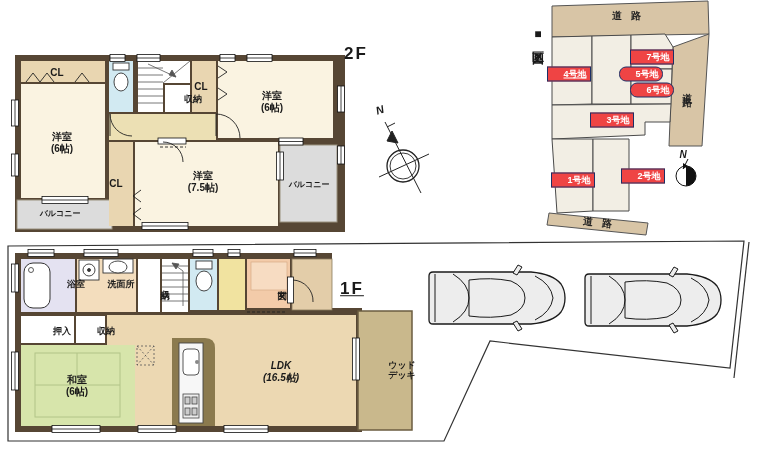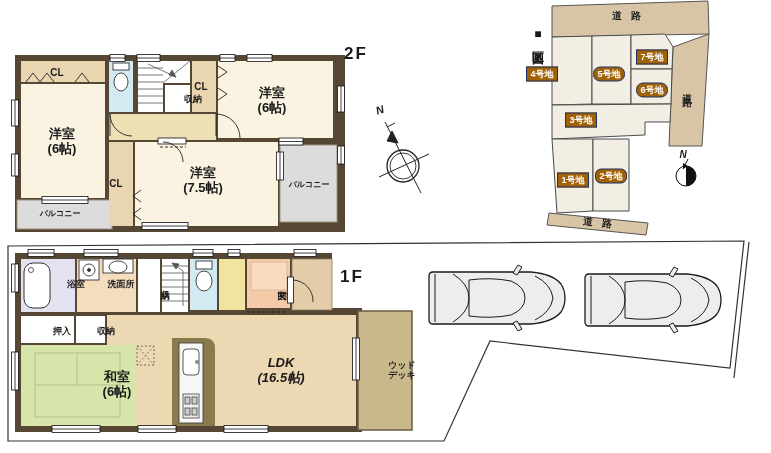--- a/index.html
+++ b/index.html
@@ -4,34 +4,35 @@
 <style>
   html,body{margin:0;padding:0;background:#ffffff;}
   #stage{
     position:relative;width:771px;height:453px;background:#ffffff;overflow:hidden;
     font-family:"Liberation Sans","DejaVu Sans",sans-serif;color:#1a1a1a;
   }
   #plan-svg{position:absolute;left:0;top:0;}
   .lbl{
     position:absolute;transform:translate(-50%,-50%);
     white-space:pre-line;text-align:center;line-height:1.15;
-    font-size:13px;font-weight:700;color:#1a1a1a;pointer-events:none;
+    font-size:10px;font-weight:700;color:#1a1a1a;pointer-events:none;
   }
   .sm{font-size:9px;padding-left:32px;}
   .xs{font-size:8px;letter-spacing:0;}
   .cl{font-size:10px;font-weight:700;}
   .floor-tag{font-size:17px;font-weight:800;letter-spacing:2px;}
   .vlbl{writing-mode:vertical-rl;text-orientation:upright;letter-spacing:1px;}
   .map-title{font-size:12px;font-weight:800;letter-spacing:1px;}
   .road{font-size:10px;font-weight:700;letter-spacing:9px;color:#222;}
   .road-v{font-size:10px;font-weight:700;letter-spacing:4px;color:#222;}
   .lot-badge{
-    position:absolute;width:30px;height:13px;background:#a16207;border:1px solid #1c2f66;
+    position:absolute;width:30px;height:13px;background:#ef4444;border:1px solid #1c2f66;
     color:#ffffff;font-size:9px;font-weight:700;text-align:center;line-height:13px;
     transform:translate(-50%,-50%);
+    padding-left:12px;
   }
   .north{font-size:11px;font-weight:700;font-style:italic;}
 </style>
 </head>
 <body>
 
 <div id="stage">
 
 <svg id="plan-svg" width="771" height="453" viewBox="0 0 771 453">
   <defs>
@@ -285,34 +286,34 @@
   <div class="lbl xs" style="left:309px;top:185px;">バルコニー</div>
   <div class="lbl floor-tag" style="left:356px;top:54px;">2F</div>
   <div class="lbl north" style="left:380px;top:110px;transform:translate(-50%,-50%) rotate(-18deg);">N</div>
 
   <div class="lbl sm" style="left:60px;top:284px;">浴室</div>
   <div class="lbl sm" style="left:105px;top:284px;">洗面所</div>
   <div class="lbl sm vlbl" style="left:149px;top:284px;">収納</div>
   <div class="lbl sm vlbl" style="left:266px;top:284px;">玄関</div>
   <div class="lbl sm" style="left:46px;top:331px;">押入</div>
   <div class="lbl sm" style="left:90px;top:331px;">収納</div>
-  <div class="lbl" style="left:77px;top:385px;margin-left:40px;">和室
+  <div class="lbl" style="left:77px;top:385px;">和室
 (6帖)</div>
   <div class="lbl" style="left:281px;top:371px;font-style:italic;">LDK
 (16.5帖)</div>
   <div class="lbl sm" style="left:386px;top:370px;">ウッド
 デッキ</div>
-  <div class="lbl floor-tag" style="left:352px;top:277px;">1F</div>
+  <div class="lbl floor-tag" style="left:352px;top:289px;text-decoration:underline;">1F</div>
 
   <div class="lbl map-title vlbl" style="left:537px;top:36px;">■区画図</div>
   <div class="lbl road" style="left:631px;top:16px;">道路</div>
   <div class="lbl road-v vlbl" style="left:687px;top:89px;">道路</div>
   <div class="lbl road" style="left:602px;top:223px;transform:translate(-50%,-50%) rotate(6deg);">道路</div>
   <div class="lot-badge" style="left:573px;top:180px;">1号地</div>
-  <div class="lot-badge" style="left:611px;top:176px;border-radius:6px;">2号地</div>
-  <div class="lot-badge" style="left:581px;top:120px;text-align:center;">3号地</div>
-  <div class="lot-badge" style="left:542px;top:74px;">4号地</div>
-  <div class="lot-badge" style="left:609px;top:74px;border-radius:7px;">5号地</div>
+  <div class="lot-badge" style="left:643px;top:176px;">2号地</div>
+  <div class="lot-badge" style="left:612px;top:120px;text-align:center;">3号地</div>
+  <div class="lot-badge" style="left:569px;top:74px;text-decoration:underline;">4号地</div>
+  <div class="lot-badge" style="left:641px;top:74px;border-radius:7px;">5号地</div>
   <div class="lot-badge" style="left:652px;top:90px;border-radius:7px;">6号地</div>
   <div class="lot-badge" style="left:652px;top:57px;">7号地</div>
   <div class="lbl north" style="left:683px;top:155px;font-size:10px;">N</div>
 
 </div>
 
 </body></html>

